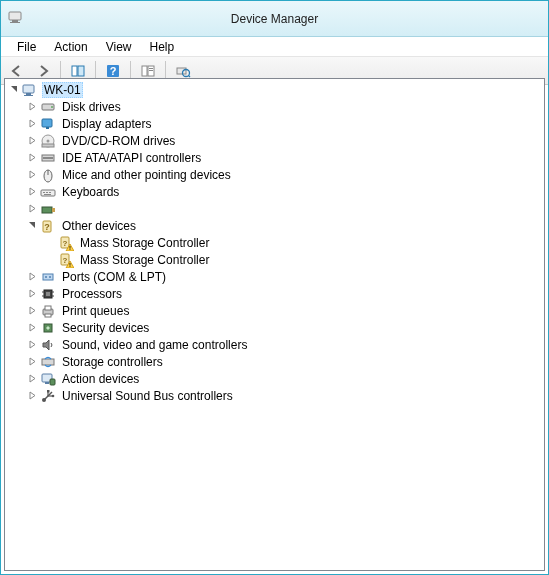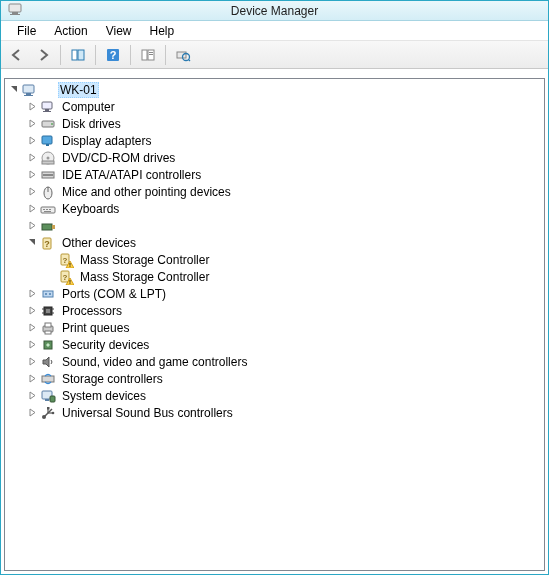--- a/index.html
+++ b/index.html
@@ -8,21 +8,21 @@
     font-family: "Segoe UI", Tahoma, sans-serif;
     font-size: 12px;
     background: #fff;
     color: #000;
     width: 549px;
     height: 575px;
     overflow: hidden;
     border: 1px solid #2ba7c5;
   }
   .titlebar {
-    height: 20px;
+    height: 36px;
     background: linear-gradient(#eaf7fb, #d4eef6);
     border-bottom: 1px solid #a7d4e2;
     display: flex;
     align-items: center;
     padding-left: 6px;
     position: relative;
   }
   .titlebar .title {
     position: absolute;
     left: 50%;
@@ -90,21 +90,20 @@
     margin-right: 4px;
     flex-shrink: 0;
   }
   .row-label {
     padding: 0 2px;
   }
   .row-label.selected {
     background: #cce8ff;
     border: 1px dotted #99d1ff;
     padding: 0 1px;
-    margin-left: 16px;
   }
   .indent { display:inline-block; flex-shrink:0; }
 </style>
 </head>
 <body>
 
 <div class="titlebar">
   <span class="title-icon">
     <svg width="16" height="16">
         <rect x="2" y="3" width="12" height="8" rx="1" fill="#e8e8e8" stroke="#888"></rect>
@@ -186,36 +185,20 @@
       </div>
       <div class="tree-row">
         <span class="indent" style="width:20px"></span>
         <span class="expander">
           <svg width="9" height="9">
             <path d="M2 1 L7 4.5 L2 8 Z" fill="none" stroke="#888"></path>
           </svg>
         </span>
         <span class="row-icon">
           <svg width="16" height="16">
-            <rect x="2" y="3" width="10" height="7" rx="1" fill="#eef" stroke="#667"></rect>
-            <rect x="5" y="10" width="4" height="2" fill="#667"></rect>
-            <rect x="3" y="12" width="8" height="1" fill="#667"></rect>
-          </svg>
-        </span>
-        <span class="row-label">Computer</span>
-      </div>
-      <div class="tree-row">
-        <span class="indent" style="width:20px"></span>
-        <span class="expander">
-          <svg width="9" height="9">
-            <path d="M2 1 L7 4.5 L2 8 Z" fill="none" stroke="#888"></path>
-          </svg>
-        </span>
-        <span class="row-icon">
-          <svg width="16" height="16">
             <rect x="2" y="5" width="12" height="6" rx="1" fill="#d8d8d8" stroke="#777"></rect>
             <circle cx="12" cy="8" r="1" fill="#6a6"></circle>
           </svg>
         </span>
         <span class="row-label">Disk drives</span>
       </div>
       <div class="tree-row">
         <span class="indent" style="width:20px"></span>
         <span class="expander">
           <svg width="9" height="9">
@@ -453,21 +436,21 @@
             <path d="M2 1 L7 4.5 L2 8 Z" fill="none" stroke="#888"></path>
           </svg>
         </span>
         <span class="row-icon">
           <svg width="16" height="16">
             <rect x="2" y="3" width="10" height="8" rx="1" fill="#dce9f5" stroke="#5a7fa6"></rect>
             <rect x="5" y="11" width="4" height="2" fill="#5a7fa6"></rect>
             <rect x="10" y="8" width="5" height="6" rx="1" fill="#5c8f5c" stroke="#375737"></rect>
           </svg>
         </span>
-        <span class="row-label">System devices</span>
+        <span class="row-label">Action devices</span>
       </div>
       <div class="tree-row">
         <span class="indent" style="width:20px"></span>
         <span class="expander">
           <svg width="9" height="9">
             <path d="M2 1 L7 4.5 L2 8 Z" fill="none" stroke="#888"></path>
           </svg>
         </span>
         <span class="row-icon">
           <svg width="16" height="16">

